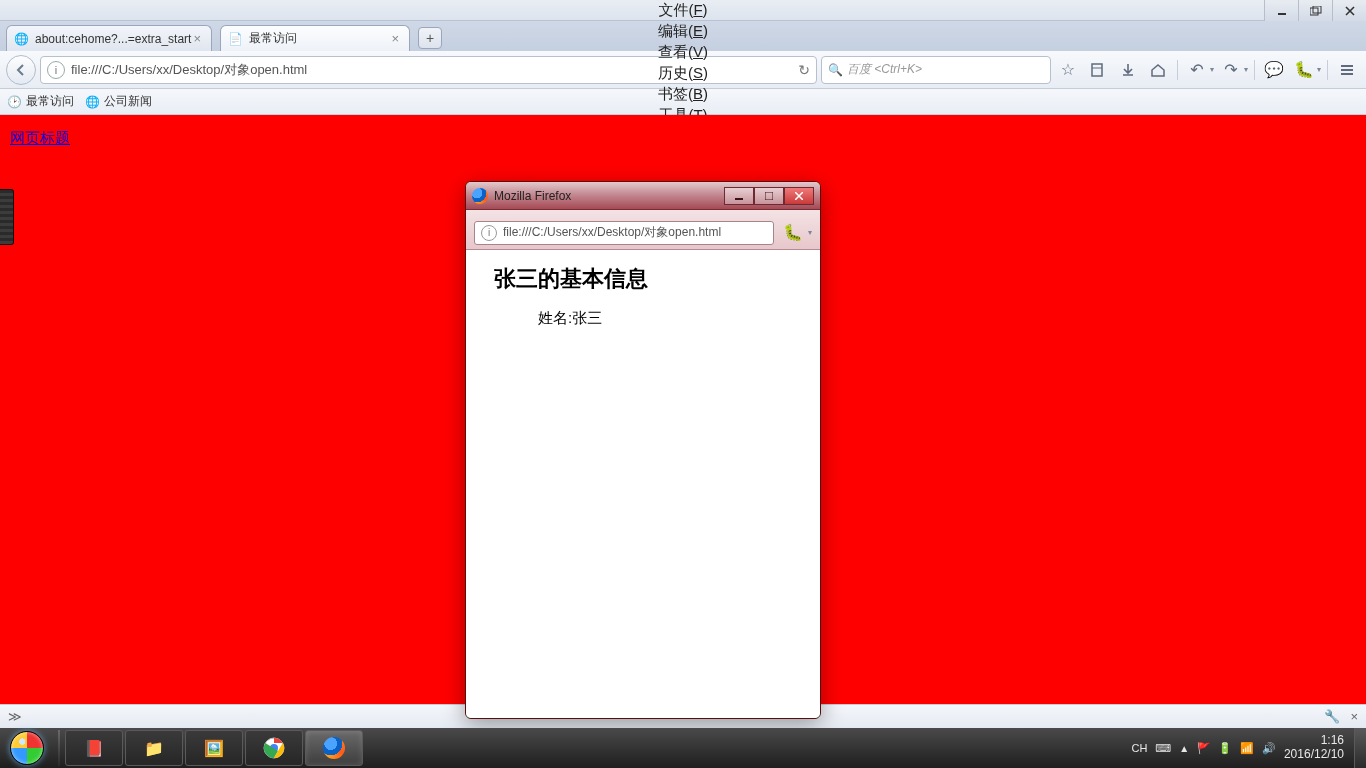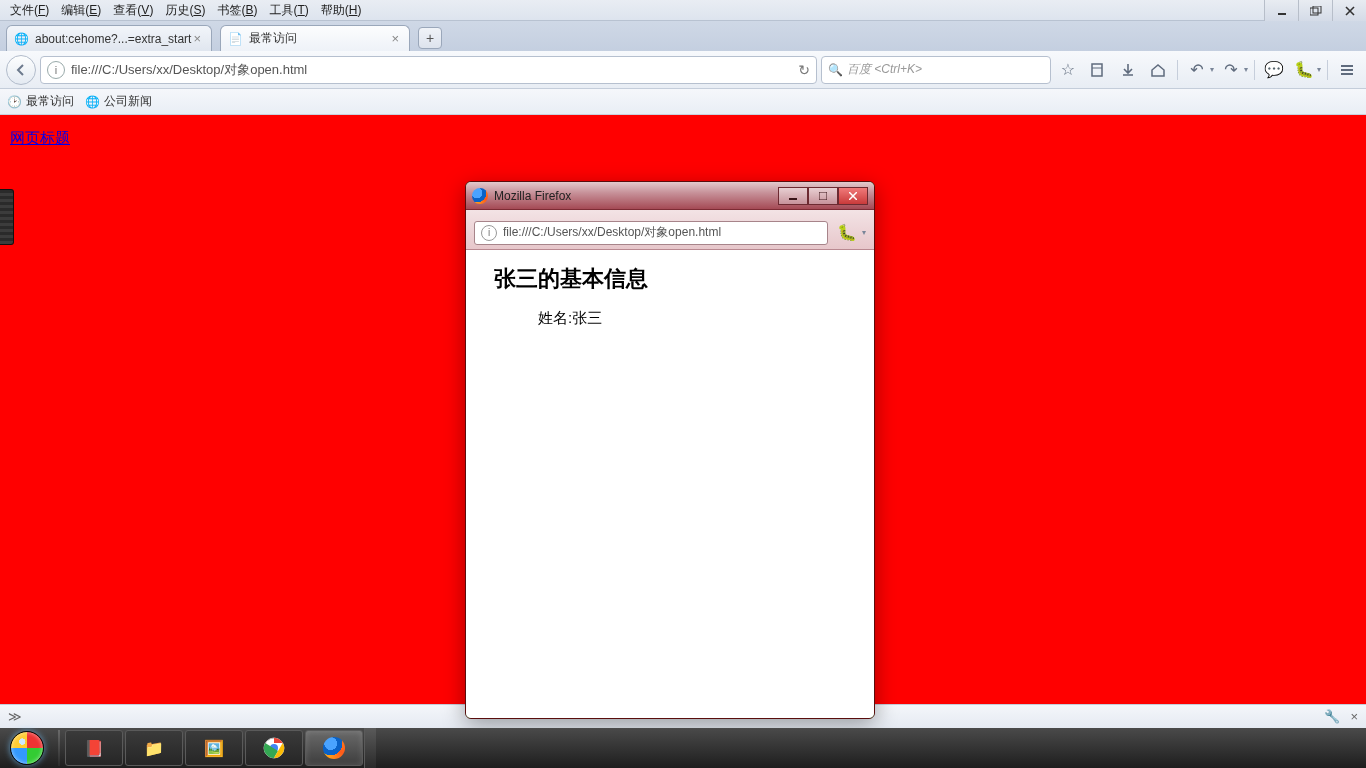--- a/index.html
+++ b/index.html
@@ -1,19 +1,19 @@
 <!DOCTYPE html>
 <html><head>
 <meta charset="utf-8">
 <style>
 * { box-sizing: border-box; margin: 0; padding: 0; font-family: "Microsoft YaHei", Tahoma, Arial, sans-serif; }
 html, body { width: 1366px; height: 768px; overflow: hidden; background: #fff; }
 
 
-.menubar { height: 21px; background: linear-gradient(#e9edf3,#dde4ee); border-bottom: 1px solid #b8c2d1; font-size: 12px; color: #222; display: flex; align-items: center; padding: 0 4px; position: relative; }
+.menubar { height: 21px; background: linear-gradient(#e9edf3,#dde4ee); border-bottom: 1px solid #b8c2d1; font-size: 15px; color: #222; display: flex; align-items: center; padding: 0 4px; position: relative; flex-direction: column; }
 .menubar .menu-item { padding: 1px 6px; cursor: default; }
 .menubar .menu-item u { text-decoration: underline; }
 .winctrl { position: absolute; right: 0; top: 0; height: 21px; display: flex; }
 .winctrl div { width: 34px; height: 21px; border-left: 1px solid #b7bec9; background: linear-gradient(#e8ecf2,#d4dbe7); display:flex;align-items:center;justify-content:center; font-size:11px; color:#333;}
 .winctrl svg { display:block; }
 
 
 .tabstrip { height: 30px; background: linear-gradient(#cfd8e6,#c4cfe0); display: flex; align-items: flex-end; padding-left: 6px; }
 .tab { height: 26px; min-width: 190px; border: 1px solid #9aa7ba; border-bottom: none; border-radius: 6px 6px 0 0; background: linear-gradient(#f2f5fa,#e0e6ef); margin-right: 8px; display:flex; align-items:center; padding: 0 8px; font-size:12px; color:#333; position:relative;}
 .tab.active { background: linear-gradient(#fcfdfe,#eef2f8); z-index:2;}
@@ -37,21 +37,21 @@
 .bmbar { height:26px; background: linear-gradient(#f5f7fb,#e9eef5); border-bottom:1px solid #c9d1de; display:flex; align-items:center; padding:0 8px; gap:12px; font-size:12px; color:#333;}
 .bmbar .bm-item{ display:flex; align-items:center; gap:4px;}
 .bmbar .bm-ico{ width:14px;height:14px; display:inline-flex;align-items:center;justify-content:center;}
 
 
 .page { position:relative; width:1366px; height:calc(768px - 21px - 30px - 38px - 26px - 24px - 40px); background:#ff0000; }
 .page a.newslink { position:absolute; left:10px; top:14px; color:#0000ee; font-size:15px; text-decoration:underline;}
 .page .left-widget { position:absolute; left:0; top:74px; width:14px; height:56px; background:repeating-linear-gradient(#2a2a2a 0 3px,#3c3c3c 3px 6px); border:1px solid #111; border-left:none; border-radius:0 3px 3px 0;}
 
 
-.popup { position:absolute; left:465px; top:66px; width:410px; height:538px; border:1px solid #5a0d0d; border-radius:6px; box-shadow:0 6px 22px rgba(0,0,0,.35); overflow:hidden; background:#86efac;}
+.popup { position:absolute; left:465px; top:66px; width:356px; height:538px; border:1px solid #5a0d0d; border-radius:6px; box-shadow:0 6px 22px rgba(0,0,0,.35); overflow:hidden; background:#86efac;}
 .popup-titlebar { height:28px; background:linear-gradient(#e3c9cc,#c79199 40%,#a54a55); border-bottom:1px solid #7d2b34; display:flex; align-items:center; padding:0 6px; font-size:12px; color:#222;}
 .popup-titlebar .ff-logo{ width:16px;height:16px; margin-right:6px; background: radial-gradient(circle at 30% 30%, #4aa3ff 0 35%, #0a62c7 36% 60%, transparent 61%), conic-gradient(#ff8c1a,#ff5a1a,#ffb31a,#ff8c1a); border-radius:50%;}
 .popup-winbtns{ margin-left:auto; display:flex; gap:0;}
 .popup-winbtns div{ width:30px;height:18px; border:1px solid #6d2a31; background:linear-gradient(#e8cfd2,#c7939b); display:flex;align-items:center;justify-content:center; font-size:10px; color:#3a1518;}
 .popup-winbtns div:last-child{ background:linear-gradient(#f07a7a,#c93a3a); color:#fff;}
 .popup-chrome{ padding:6px 8px 0 8px; background:linear-gradient(#f3e3e5,#e7c7cb); height:40px; border-bottom:1px solid #b98991; display:flex; align-items:center; gap:6px;}
 .popup-url{ flex:1; height:24px; border:1px solid #a7848a; border-radius:3px; background:#fff; display:flex; align-items:center; padding:0 6px; font-size:12px; color:#555;}
 .popup-url .info-ico{ width:16px;height:16px;border:1px solid #999;border-radius:50%;display:flex;align-items:center;justify-content:center;font-size:10px;color:#777;margin-right:6px;}
 .popup-body{ padding:14px 28px; background:#fff; height:calc(100% - 28px - 40px); }
 .popup-body h2{ font-size:22px; font-weight:bold; margin-bottom:14px; color:#000;}
@@ -258,14 +258,27 @@
           <path d="M19.7 6 15 14l-4 7a10 10 0 0 0 8.7-15z" fill="#fbbc05"></path>
         </svg>
       </span>
     </div>
   <div class="task-item active">
       <span class="ico">
         <span style="width:22px;height:22px;border-radius:50%;background:radial-gradient(circle at 35% 30%,#4aa3ff 0 30%,#0a62c7 31% 55%,transparent 56%),conic-gradient(#ff8c1a,#ff5a1a,#ffb31a,#ff8c1a);display:block;"></span>
       </span>
     </div>
 
+  <div class="tray">
+    <span>CH</span>
+    <span class="ico">⌨</span>
+    <span class="tri">▲</span>
+    <span class="ico">🚩</span>
+    <span class="ico">🔋</span>
+    <span class="ico">📶</span>
+    <span class="ico">🔊</span>
+    <div class="clock">
+      <div>1:16</div>
+      <div>2016/12/10</div>
+    </div>
+  </div>
   <div class="showdesk"></div>
 </div>
 
 </body></html>

